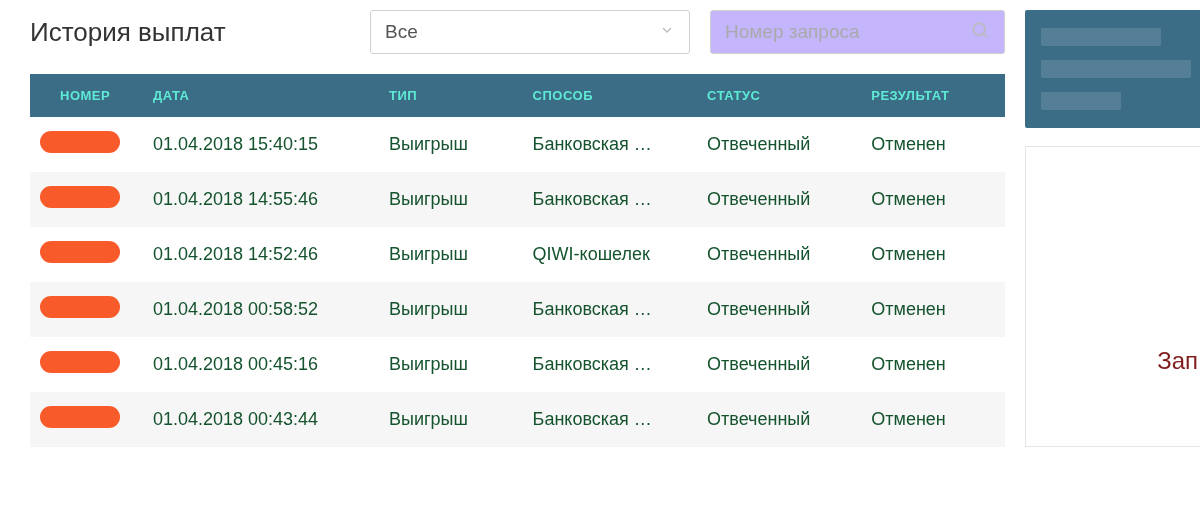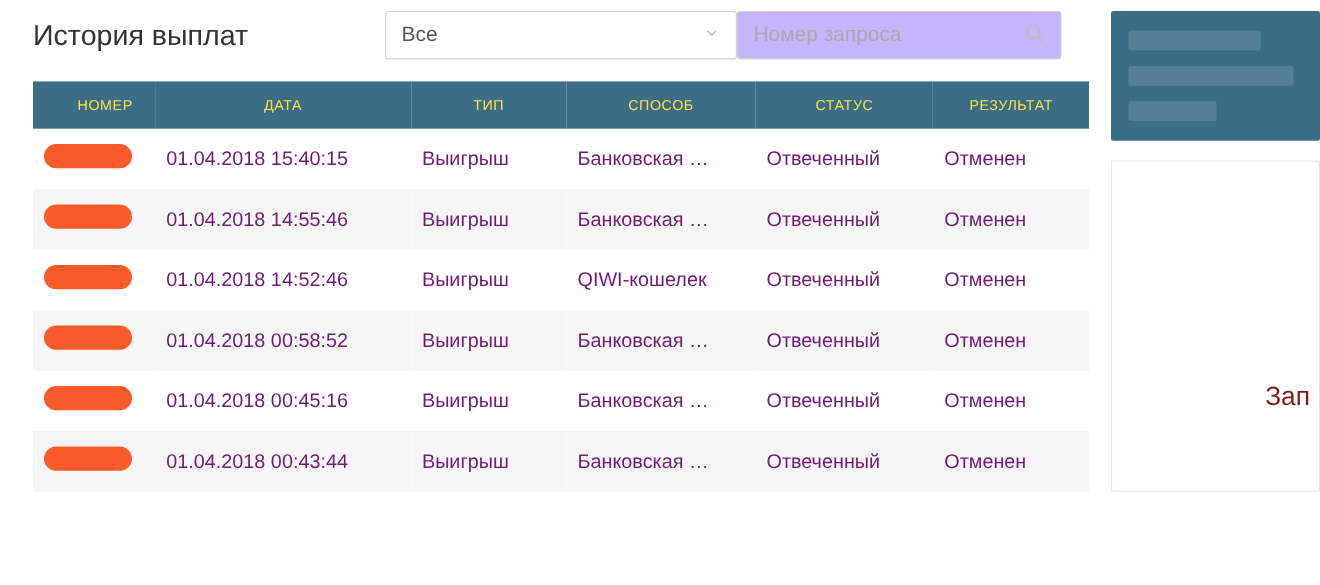--- a/index.html
+++ b/index.html
@@ -15,20 +15,21 @@
     display: flex;
     gap: 20px;
     padding: 10px 0 0 30px;
   }
   .main {
     flex: 0 0 960px;
   }
   .header-row {
     display: flex;
     align-items: center;
+    gap: 20px;
     margin-bottom: 20px;
   }
   .page-title {
     font-size: 26px;
     font-weight: 400;
     color: #333;
     flex: 0 0 320px;
   }
   .select-box {
     flex: 0 0 320px;
@@ -73,33 +74,33 @@
 
   table {
     width: 100%;
     border-collapse: collapse;
     table-layout: fixed;
   }
   thead tr {
     background: #3b6d87;
   }
   thead th {
-    color: #fde047;
+    color: #5eead4;
     font-size: 13px;
-    font-weight: 400;
+    font-weight: 700;
     letter-spacing: 0.5px;
-    text-align: center;
+    text-align: left;
     padding: 14px 10px;
   }
   tbody tr:nth-child(odd) { background: #ffffff; }
   tbody tr:nth-child(even) { background: #f6f6f6; }
   tbody td {
     padding: 14px 10px;
     font-size: 18px;
-    color: #701a75;
+    color: #14532d;
     vertical-align: middle;
     white-space: nowrap;
     overflow: hidden;
     text-overflow: ellipsis;
   }
   col.c-num { width: 110px; }
   col.c-date { width: 230px; }
   col.c-type { width: 140px; }
   col.c-method { width: 170px; }
   col.c-status { width: 160px; }

